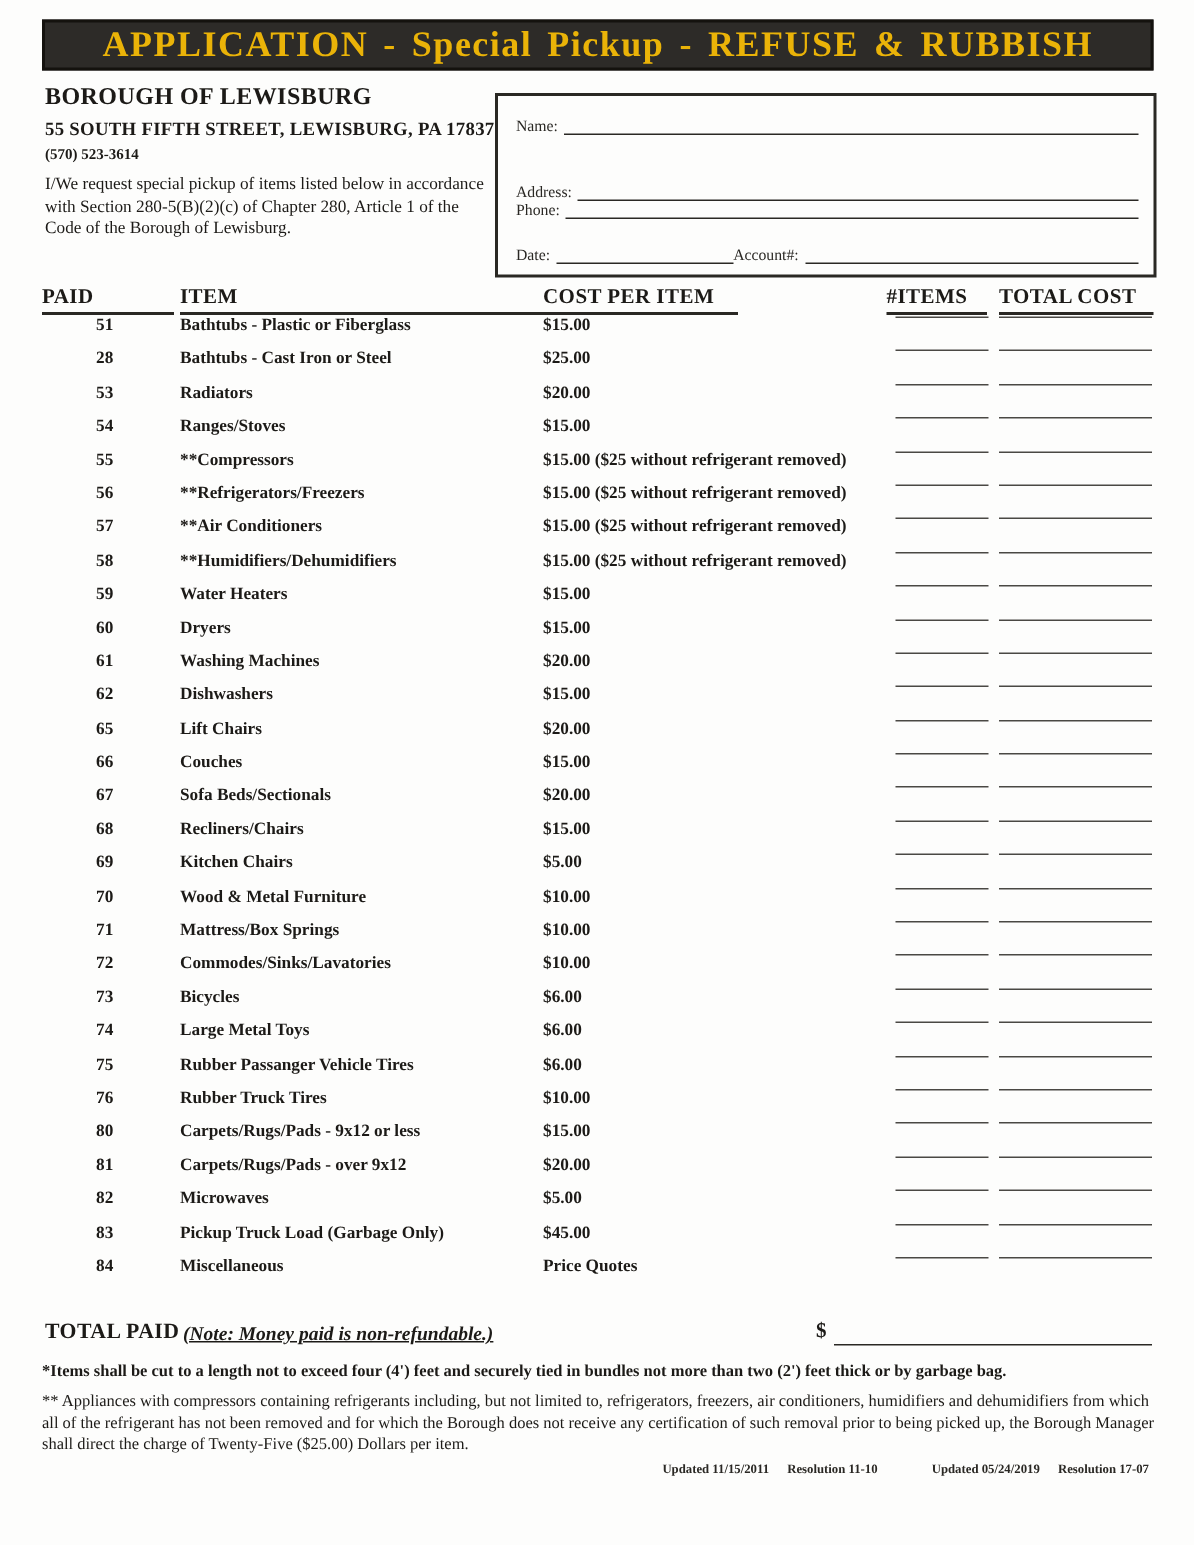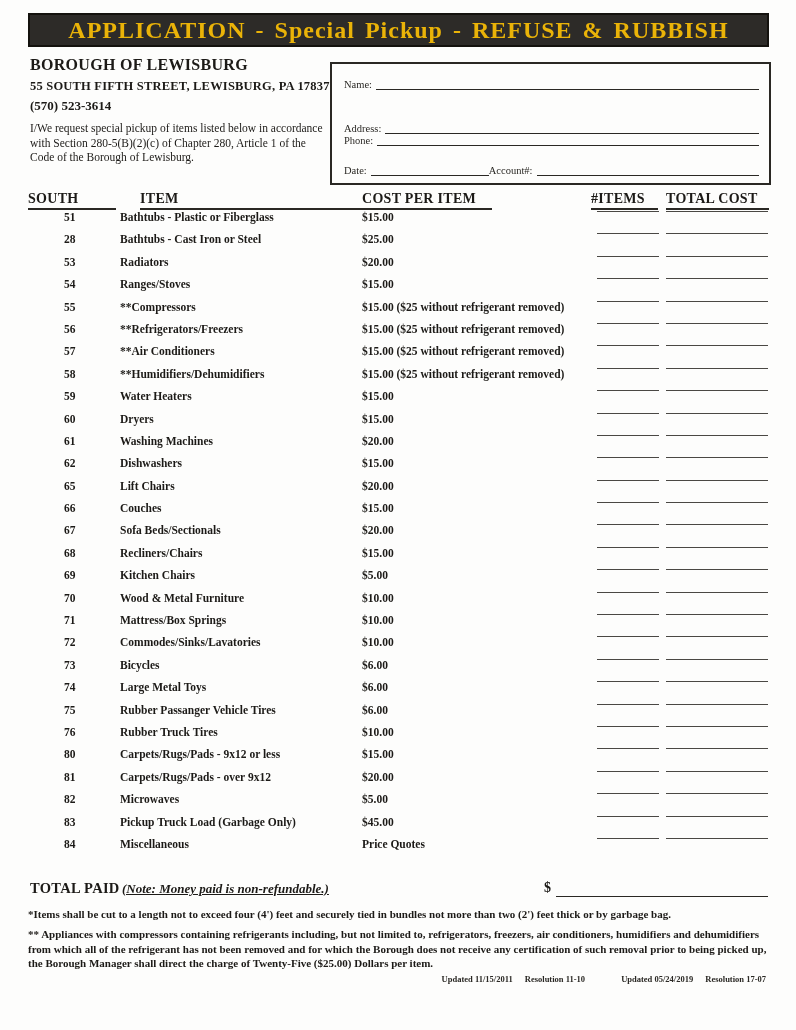--- a/index.html
+++ b/index.html
@@ -14,41 +14,41 @@
     position:absolute; top:13px; left:28px; width:741px; height:34px;
     background:#2d2b28; border:2px solid #14120e;
     color:#f4f2ea; text-align:center; line-height:30px;
     font-size:24px; font-weight:bold; letter-spacing:1px; word-spacing:3px;
   }
 
   
   .org { position:absolute; top:56px; left:30px; width:305px; }
   .org-name { font-size:16px; font-weight:bold; letter-spacing:.3px; }
   .org-addr { font-size:12.5px; font-weight:bold; margin-top:5px; letter-spacing:.2px; }
-  .org-phone { font-size:13px; font-weight:bold; margin-top:4px; }
+  .org-phone { font-size:10px; font-weight:bold; margin-top:4px; }
   .org-req { font-size:11.5px; margin-top:7px; line-height:1.28; width:300px; }
 
   
   .contact-box {
     position:absolute; top:62px; left:330px; width:441px; height:123px;
     border:2px solid #2a2824; background:#fdfdfc;
   }
   .crow { position:absolute; left:12px; right:10px; display:flex; align-items:flex-end; }
   .crow .lbl { font-size:10.5px; color:#2a2824; padding-right:4px; white-space:nowrap; }
   .fill { flex:1 1 auto; border-bottom:1.4px solid #2a2824; height:12px; }
   .fill-fixed { flex:0 0 118px; border-bottom:1.4px solid #2a2824; height:12px; }
   .crow-name { top:14px; } .crow-addr { top:58px; } .crow-phone { top:70px; } .crow-date { top:100px; }
 
   
   .thead-cell {
     position:absolute; top:191px; height:19px; font-size:14px; font-weight:bold;
     letter-spacing:.3px; border-bottom:2px solid #2a2824;
   }
   .h-code { left:28px; width:88px; }
-  .h-item { left:120px; width:246px;margin-left:20px; }
+  .h-item { left:120px; width:246px; }
   .h-cost { left:362px; width:130px; }
   .h-items { left:591px; width:67px; }
   .h-total { left:666px; width:103px; }
 
   .tbody { position:absolute; top:210px; left:0; width:796px; }
   .trow { position:relative; height:22.4px; }
   .trow span { position:absolute; top:1px; font-size:11.5px; font-weight:bold; white-space:nowrap; }
   .c-code { left:28px; width:60px;padding-left:36px; }
   .c-item { left:120px; width:242px; }
   .c-cost { left:362px; width:228px; }
@@ -60,21 +60,21 @@
 
   
   .total-row { position:absolute; top:880px; left:0; width:796px; height:22px;padding-left:31px; }
   .tp-label { position:absolute; left:30px; top:0; font-size:14.5px; font-weight:bold; letter-spacing:.3px; }
   .tp-note { position:absolute; left:122px; top:1px; font-size:13px; font-weight:bold; font-style:italic; text-decoration:underline; }
   .tp-cur { position:absolute; left:544px; top:0; font-size:14px; font-weight:bold; }
   .tp-line { position:absolute; left:556px; top:16px; width:212px; border-bottom:1.4px solid #2a2824; height:1px; }
 
   
   .fn1 { position:absolute; top:908px; left:28px; width:745px; font-size:11px; font-weight:bold; }
-  .fn2 { position:absolute; top:927px; left:28px; width:748px; font-size:11px; font-weight:bold; line-height:1.34; }
+  .fn2 { position:absolute; top:927px; left:28px; width:748px; font-size:11px; font-weight:normal; line-height:1.34; }
 
   
   .updates { position:absolute; top:974px; left:0; width:766px; text-align:right; font-size:8.5px; font-weight:bold; color:#2a2824; }
   .updates span { margin-left:10px; }
   .updates .gap { margin-left:34px; }
 </style>
 </head>
 <body>
 
 <div class="page" style="color: rgb(28, 26, 23);">
@@ -104,21 +104,21 @@
       <span class="fill-fixed"></span>
       <span class="lbl">Account#:</span>
       <span class="fill"></span>
     </div>
     <div class="crow crow-phone">
       <span class="lbl">Phone:</span>
       <span class="fill"></span>
     </div>
   </div>
 
-  <div class="thead-cell h-code">SOUTH</div>
+  <div class="thead-cell h-code">PAID</div>
   <div class="thead-cell h-item">ITEM</div>
   <div class="thead-cell h-cost">COST PER ITEM</div>
   <div class="thead-cell h-items">#ITEMS</div>
   <div class="thead-cell h-total">TOTAL COST</div>
 
   <div class="tbody">
     <div class="trow">
       <span class="c-code">51</span>
       <span class="c-item">Bathtubs - Plastic or Fiberglass</span>
       <span class="c-cost">$15.00</span>

